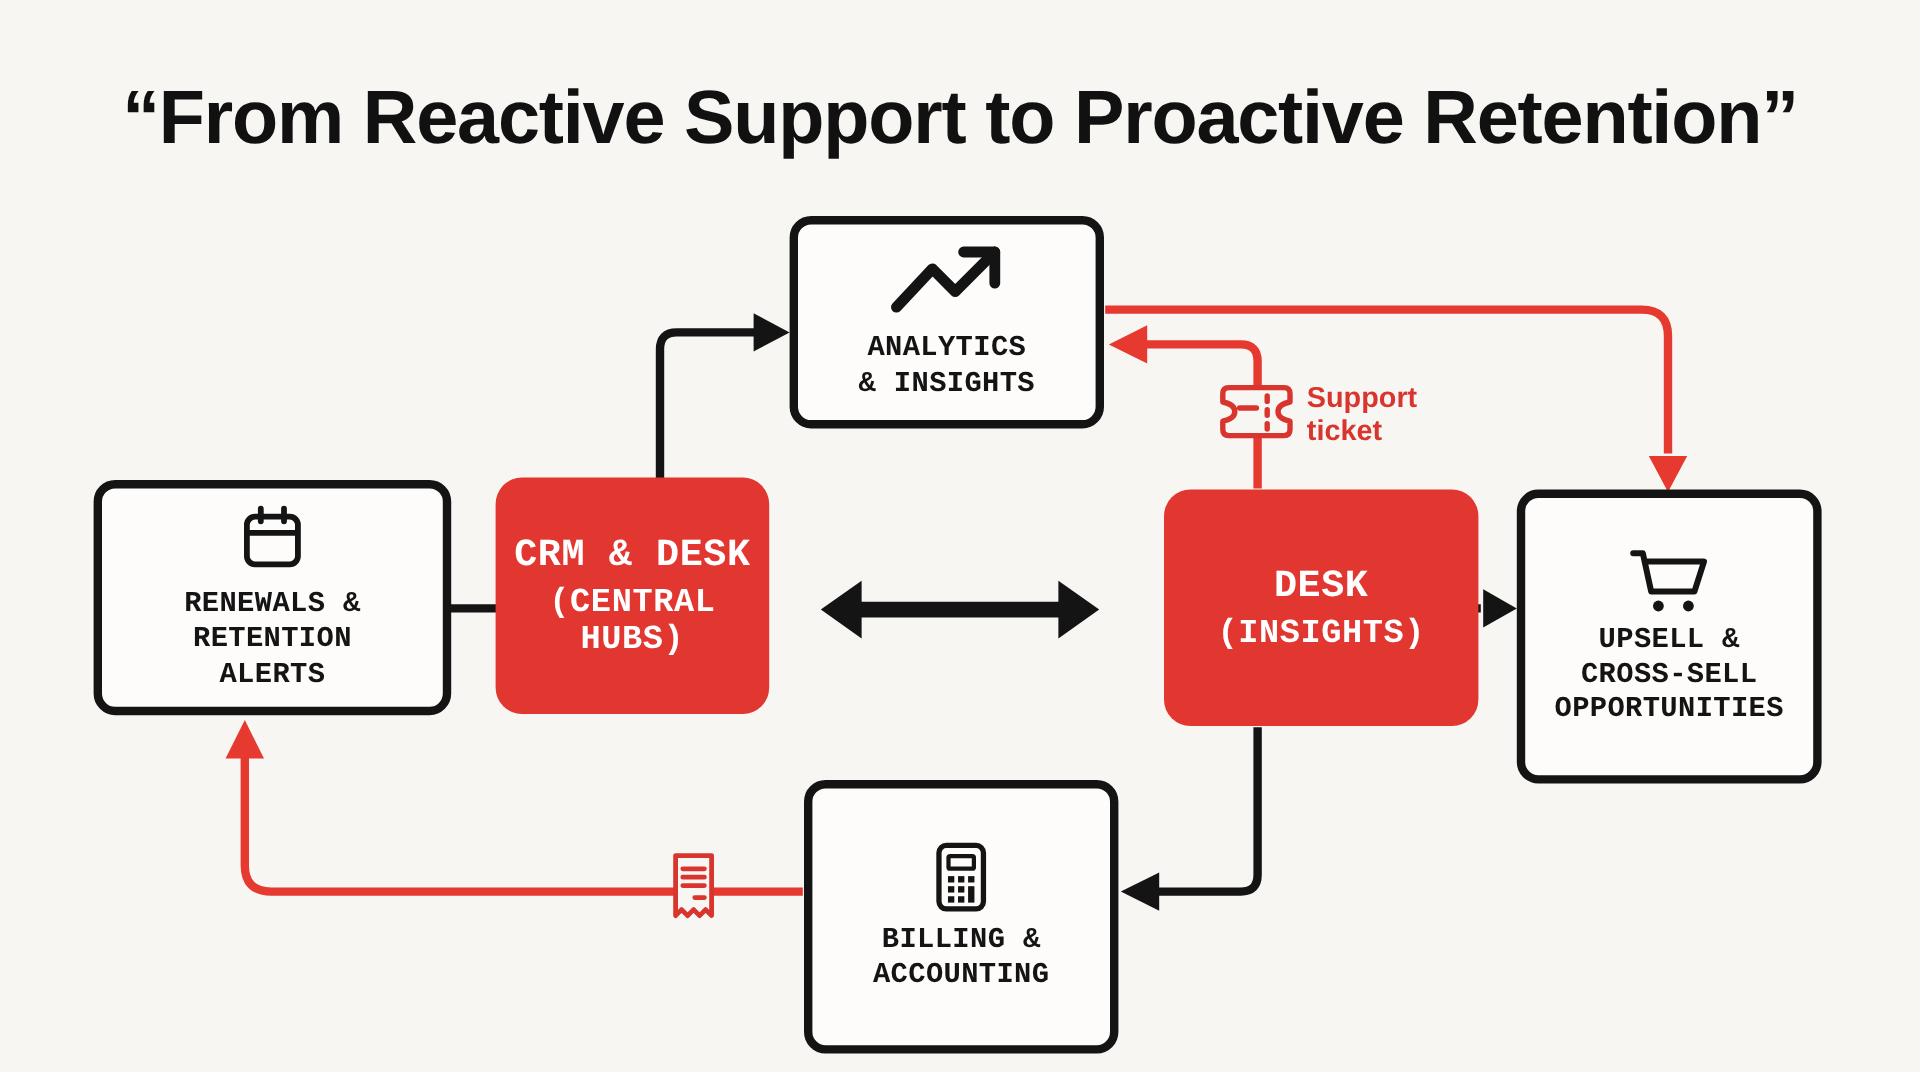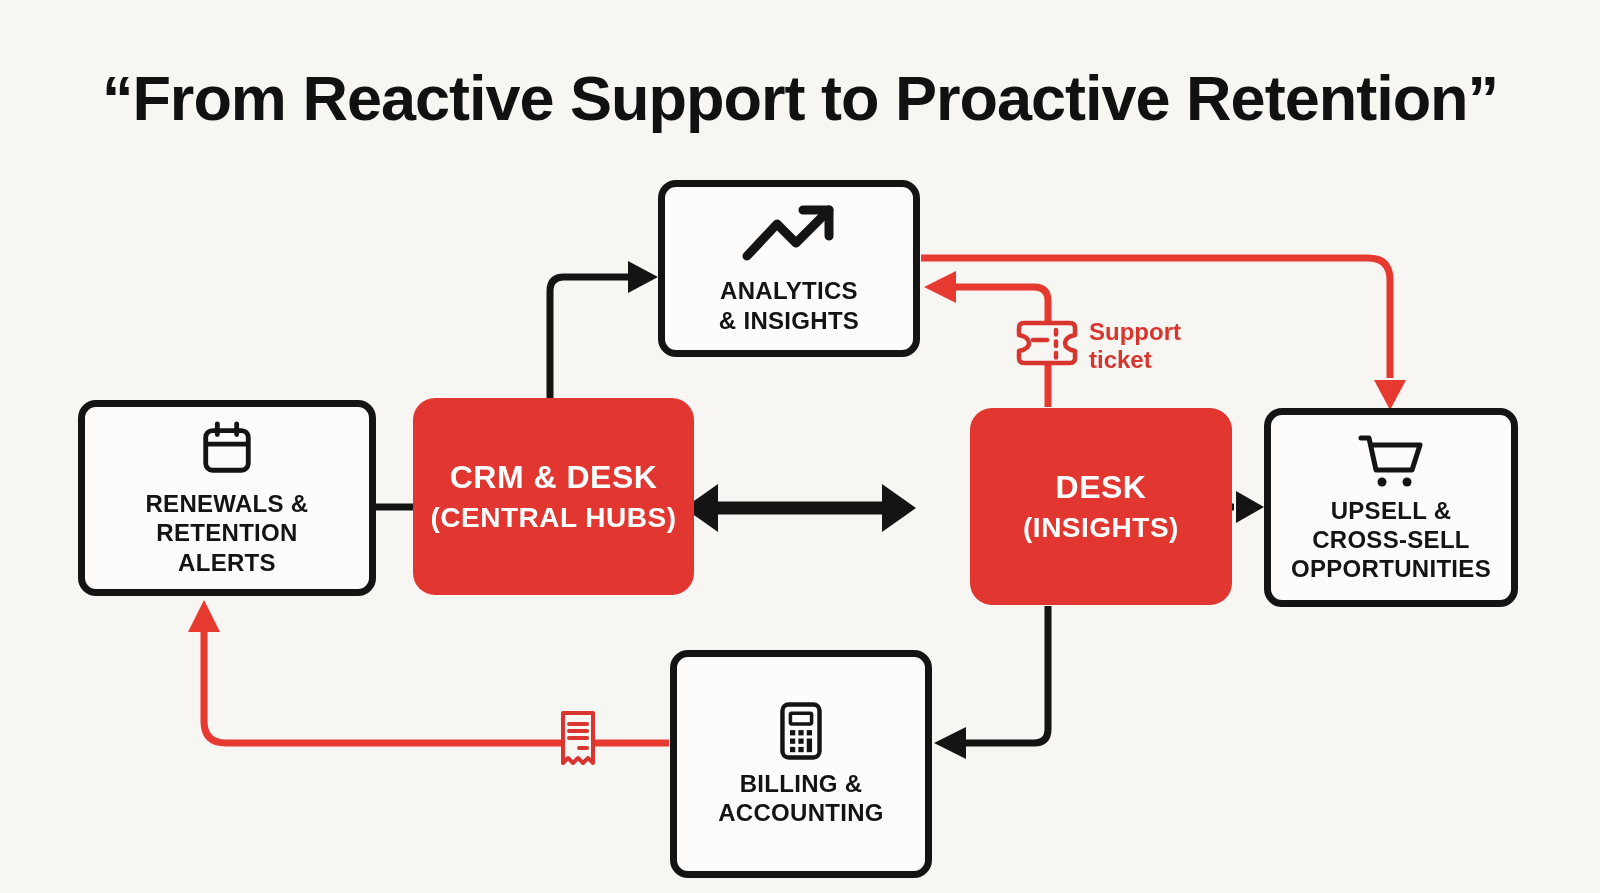--- a/index.html
+++ b/index.html
@@ -12,20 +12,21 @@
   .title{
     position:absolute;left:0;top:62px;width:100%;
     text-align:center;font-size:63px;font-weight:bold;
     letter-spacing:-1px;color:#111;
   }
   .connector-layer{position:absolute;left:0;top:0;width:1600px;height:893px;}
   .box{
     position:absolute;box-sizing:border-box;
     display:flex;flex-direction:column;align-items:center;justify-content:center;
     text-align:center;
+    font-family:Liberation Mono, monospace;
   }
   .outline-box{
     background:#fdfcfa;border:7px solid #141414;border-radius:18px;
   }
   .red-box{
     background:#e23630;border-radius:22px;color:#ffffff;
   }
   .box-label{
     font-size:24px;font-weight:bold;line-height:1.22;color:#141414;
     letter-spacing:.3px;
@@ -129,31 +130,31 @@
       <path d="M20 5 V16 M40 5 V16" fill="none" stroke="#141414" stroke-width="5" stroke-linecap="round"></path>
       <path d="M8 26 H52" fill="none" stroke="#141414" stroke-width="5"></path>
     </svg>
     <div class="box-label">
       <div>RENEWALS &amp;</div>
       <div>RETENTION</div>
       <div>ALERTS</div>
     </div>
   </div>
 
-  <div class="box red-box" style="left:413px;top:398px;width:281px;height:197px;">
+  <div class="box red-box" style="left:413px;top:398px;width:228px;height:197px;">
     <div class="hub-title">CRM &amp; DESK</div>
     <div class="hub-subtitle">(CENTRAL HUBS)</div>
   </div>
 
   <div class="box red-box" style="left:970px;top:408px;width:262px;height:197px;">
     <div class="hub-title">DESK</div>
     <div class="hub-subtitle">(INSIGHTS)</div>
   </div>
 
-  <div class="box outline-box" style="left:1264px;top:408px;width:254px;height:199px;">
+  <div class="box outline-box" style="left:1264px;top:408px;width:254px;height:245px;">
     <svg class="box-icon" width="72" height="58" viewBox="0 0 72 58" style="margin-bottom:6px;">
       <path d="M6 6 H14 L21 38 H57 L65 13 H17" fill="none" stroke="#141414" stroke-width="5" stroke-linecap="round" stroke-linejoin="round"></path>
       <circle cx="27" cy="50" r="4.5" fill="#141414"></circle>
       <circle cx="52" cy="50" r="4.5" fill="#141414"></circle>
     </svg>
     <div class="box-label">
       <div>UPSELL &amp;</div>
       <div>CROSS-SELL</div>
       <div>OPPORTUNITIES</div>
     </div>

